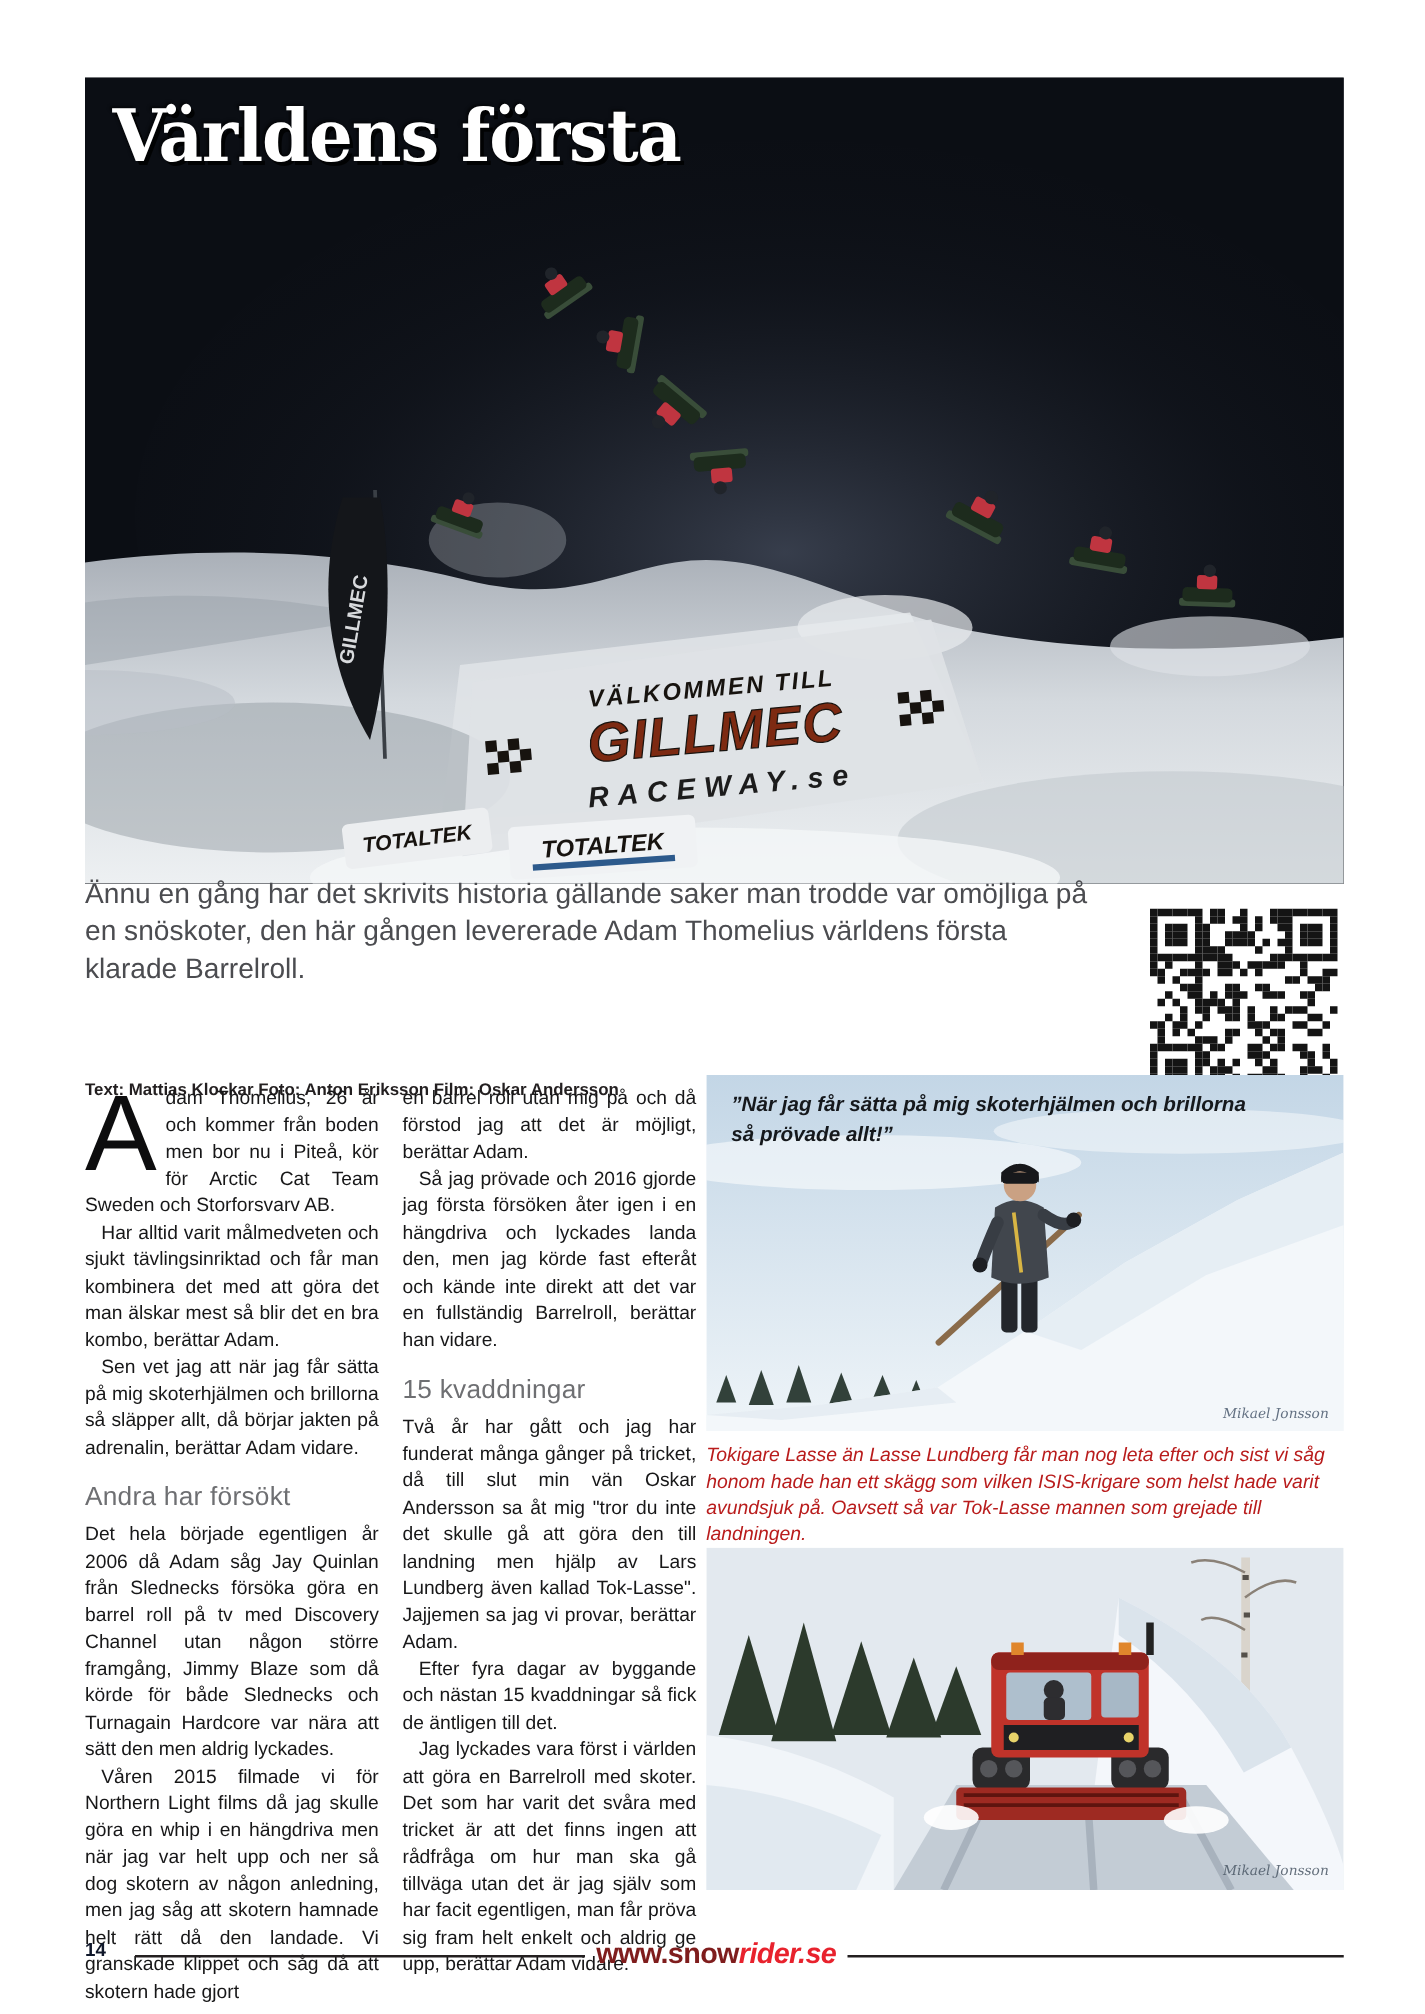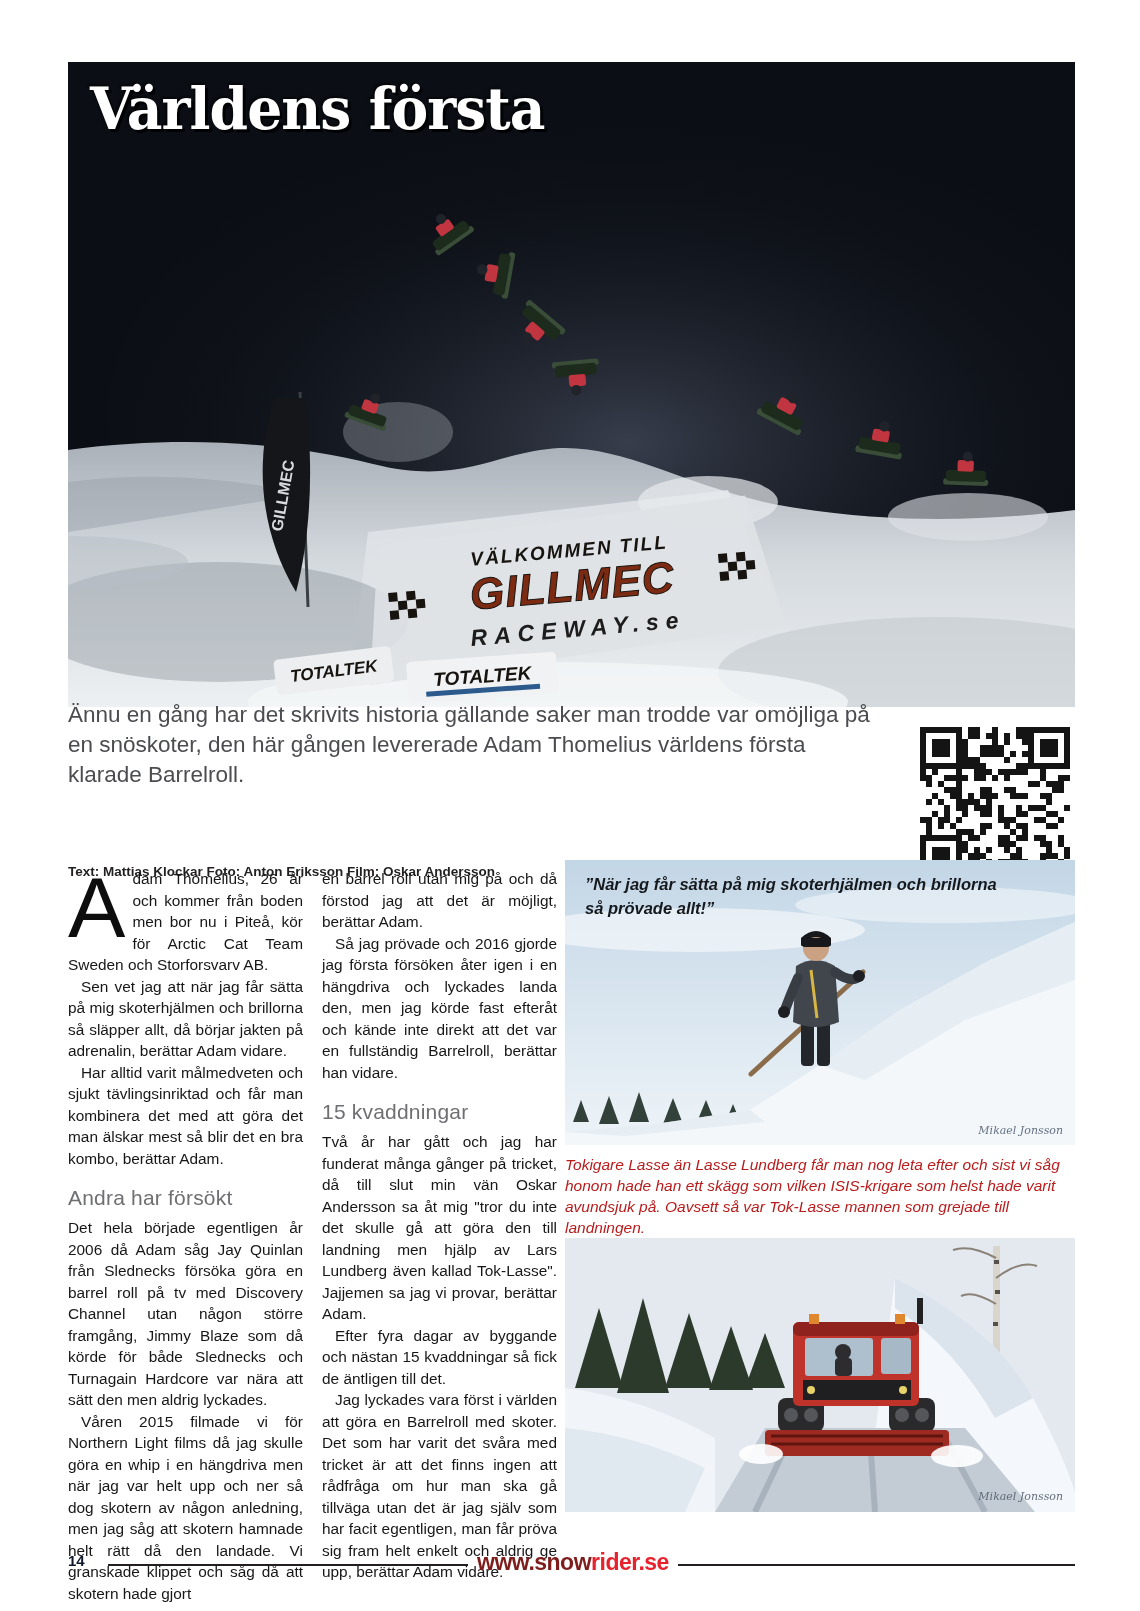--- a/index.html
+++ b/index.html
@@ -40,21 +40,21 @@
            font-style:italic;font-size:15.5px;line-height:21px;color:#b91c1c;}
 
   
   .page-number{position:absolute;left:68px;top:1552px;font-size:15px;font-weight:bold;color:#0f172a;}
   .rule{position:absolute;top:1564px;height:2px;background:#231f20;}
   .rule-left{left:108px;width:360px;}
   .rule-right{left:678px;width:397px;}
   .site-logo{position:absolute;left:470px;top:1549px;width:206px;text-align:center;
              font-size:23px;font-weight:bold;letter-spacing:-.5px;white-space:nowrap;}
   .site-black{color:#7f1d1d;}
-  .site-red{color:#e8222d;}
+  .site-red{color:#e8222d;font-style:italic;}
 </style>
 </head>
 <body>
 
 <div class="page">
 
   <section class="hero">
     <svg viewBox="0 0 1007 645" preserveAspectRatio="none">
       <defs>
         <radialGradient id="glow" cx="50%" cy="55%" r="60%">
@@ -457,22 +457,22 @@
           <rect x="131" y="149" width="6" height="6"></rect>
           <rect x="143" y="149" width="6" height="6"></rect>
         </g>
       </svg>
   </div>
   <p class="byline">Text: Mattias Klockar Foto: Anton Eriksson Film: Oskar Andersson</p>
 
   <div class="cols">
     <div class="col">
       <p class="p"><span class="dropcap">A</span><span>dam Thomelius, 26 år och kommer från boden men bor nu i Piteå, kör för Arctic Cat Team Sweden och Storforsvarv AB.</span></p>
+      <p class="p indent">Har alltid varit målmedveten och sjukt tävlingsinriktad och får man kombinera det med att göra det man älskar mest så blir det en bra kombo, berättar Adam.</p>
       <p class="p indent">Sen vet jag att när jag får sätta på mig skoterhjälmen och brillorna så släpper allt, då börjar jakten på adrenalin, berättar Adam vidare.</p>
-      <p class="p indent">Har alltid varit målmedveten och sjukt tävlingsinriktad och får man kombinera det med att göra det man älskar mest så blir det en bra kombo, berättar Adam.</p>
       <h2 class="subhead">Andra har försökt</h2>
       <p class="p">Det hela började egentligen år 2006 då Adam såg Jay Quinlan från Slednecks försöka göra en barrel roll på tv med Discovery Channel utan någon större framgång, Jimmy Blaze som då körde för både Slednecks och Turnagain Hardcore var nära att sätt den men aldrig lyckades.</p>
       <p class="p indent">Våren 2015 filmade vi för Northern Light films då jag skulle göra en whip i en hängdriva men när jag var helt upp och ner så dog skotern av någon anledning, men jag såg att skotern hamnade helt rätt då den landade. Vi granskade klippet och såg då att skotern hade gjort</p>
     </div>
     <div class="col">
       <p class="p">en barrel roll utan mig på och då förstod jag att det är möjligt, berättar Adam.</p>
       <p class="p indent">Så jag prövade och 2016 gjorde jag första försöken åter igen i en hängdriva och lyckades landa den, men jag körde fast efteråt och kände inte direkt att det var en fullständig Barrelroll, berättar han vidare.</p>
       <h2 class="subhead">15 kvaddningar</h2>
       <p class="p">Två år har gått och jag har funderat många gånger på tricket, då till slut min vän Oskar Andersson sa åt mig "tror du inte det skulle gå att göra den till landning men hjälp av Lars Lundberg även kallad Tok-Lasse". Jajjemen sa jag vi provar, berättar Adam.</p>
       <p class="p indent">Efter fyra dagar av byggande och nästan 15 kvaddningar så fick de äntligen till det.</p>

